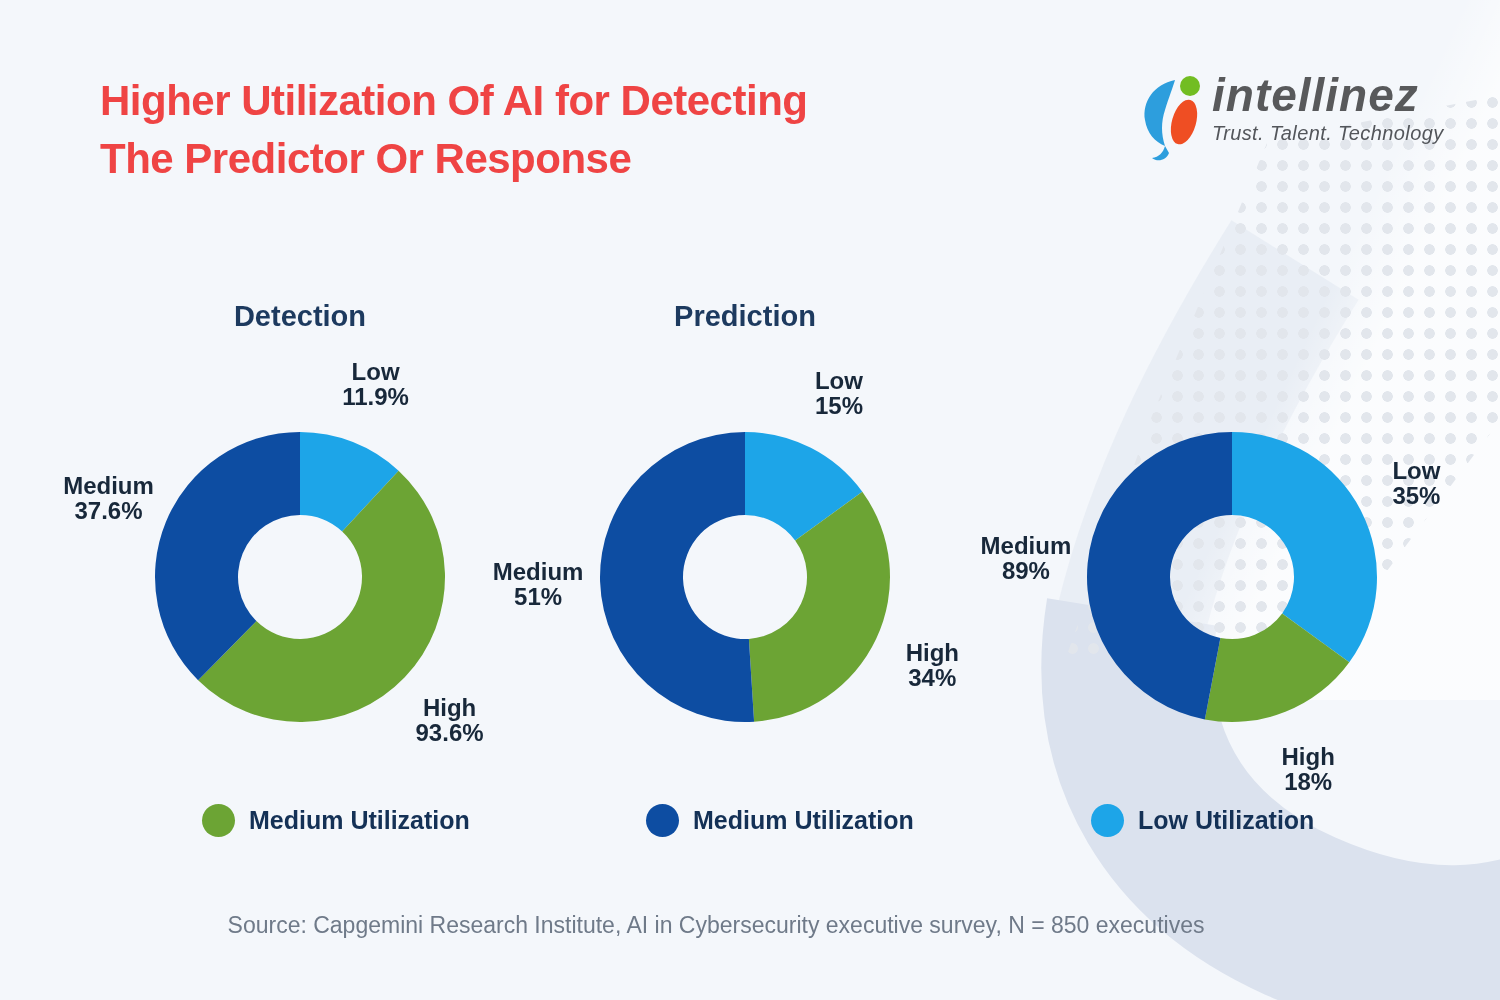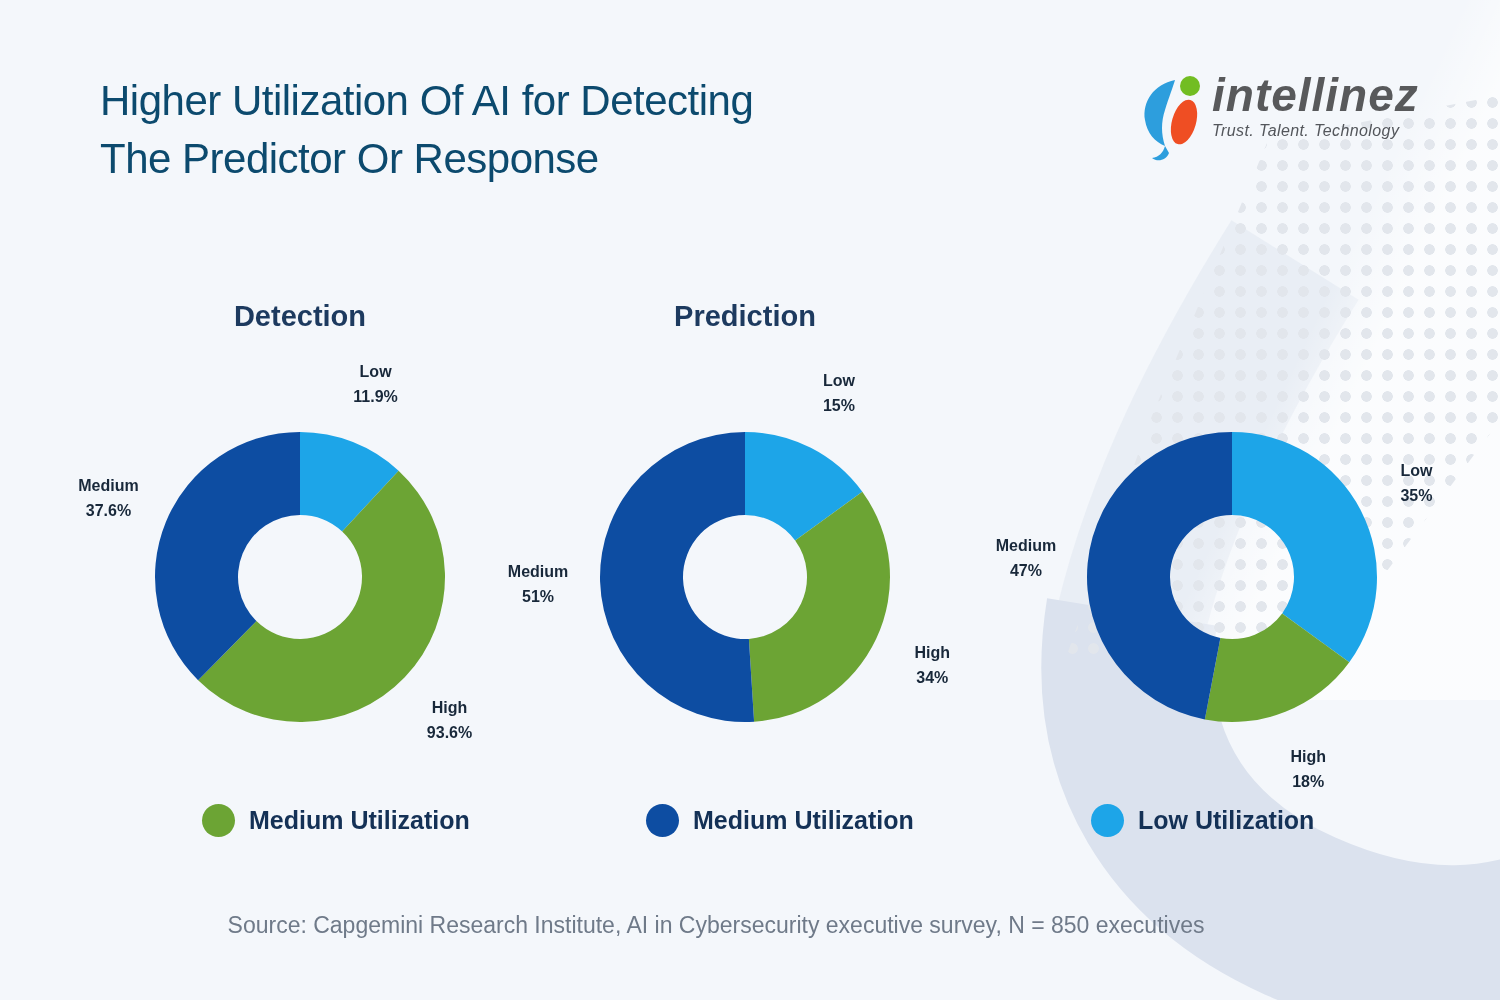--- a/index.html
+++ b/index.html
@@ -16,40 +16,40 @@
   }
   .dots{
     position:absolute;left:1020px;top:50px;width:480px;height:645px;z-index:1;
     background-image:radial-gradient(circle, #e2e6ec 5px, rgba(0,0,0,0) 5.6px);
     background-size:21px 21px;
     clip-path:polygon(51.7% 14%, 100% 7%, 100% 57.4%, 62.5% 94.6%, 9.4% 94.6%, 27.1% 57.4%);
   }
   
   .main-title{
     position:absolute;left:100px;top:72px;z-index:3;
-    color:#0c4a6e;font-size:42px;font-weight:400;line-height:58px;letter-spacing:-.5px;
+    color:#ef4444;font-size:42px;font-weight:700;line-height:58px;letter-spacing:-.5px;
   }
   .logo{position:absolute;left:1138px;top:70px;z-index:3;display:flex;align-items:flex-start;font-style:italic;}
   .logo-text-block{margin-left:8px;}
   .logo-name{color:#58595b;font-size:46px;font-weight:700;letter-spacing:1px;line-height:50px;}
-  .logo-tagline{color:#53565b;font-size:16px;letter-spacing:.4px;margin-top:2px;}
+  .logo-tagline{color:#53565b;font-size:20px;letter-spacing:.4px;margin-top:2px;}
   
   .chart-box{position:absolute;top:280px;width:430px;height:560px;z-index:2;}
   .chart-box.c0{left:85px;}
   .chart-box.c1{left:530px;}
   .chart-box.c2{left:1017px;}
   .chart-title{
     position:absolute;left:0;top:20px;width:100%;text-align:center;
     color:#1d3a5f;font-size:29px;font-weight:700;
   }
   .donut-wrap{position:absolute;left:0;top:82px;width:430px;height:430px;}
   .donut-svg{width:430px;height:430px;display:block;}
   .seg-label{
     position:absolute;transform:translate(-50%,-50%);
-    text-align:center;color:#18283a;font-size:16px;font-weight:700;line-height:25px;
+    text-align:center;color:#18283a;font-size:24px;font-weight:700;line-height:25px;
     white-space:nowrap;
   }
   
   .legend{position:absolute;left:0;top:804px;width:1500px;height:44px;z-index:2;}
   .legend-item{position:absolute;display:flex;align-items:center;top:0;}
   .legend-dot{width:33px;height:33px;border-radius:50%;flex:0 0 auto;}
   .legend-label{margin-left:14px;color:#143156;font-size:25px;font-weight:700;}
   
   .source-line{
     position:absolute;left:0;top:912px;width:1432px;text-align:center;z-index:2;
@@ -141,21 +141,21 @@
   <div class="seg-label" style="left: 399.438px; top: 203.024px;">
         <div>Low</div>
         <div>35%</div>
       </div>
       <div class="seg-label" style="left: 291.202px; top: 489.464px;">
         <div>High</div>
         <div>18%</div>
       </div>
       <div class="seg-label" style="left: 8.91867px; top: 277.52px;">
         <div>Medium</div>
-        <div>47%</div>
+        <div>89%</div>
       </div>
     </div>
 
   <div class="legend">
       <div class="legend-item" style="left: 202px;">
         <span class="legend-dot" style="background: rgb(108, 164, 52);"></span>
         <span class="legend-label">Medium Utilization</span>
       </div>
       <div class="legend-item" style="left: 646px;">
         <span class="legend-dot" style="background: rgb(13, 77, 162);"></span>

